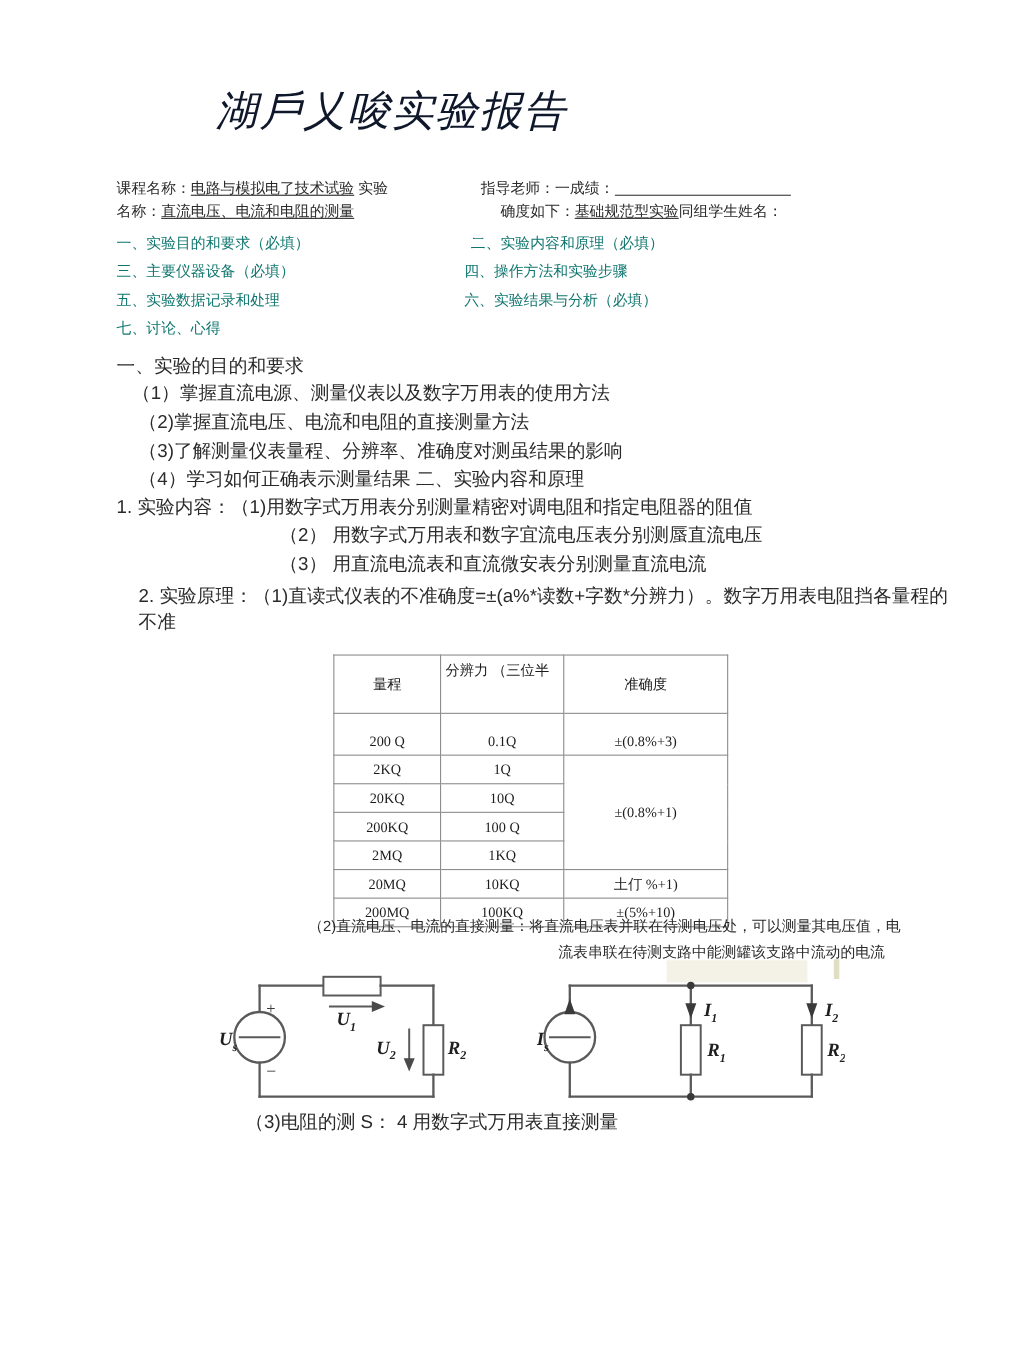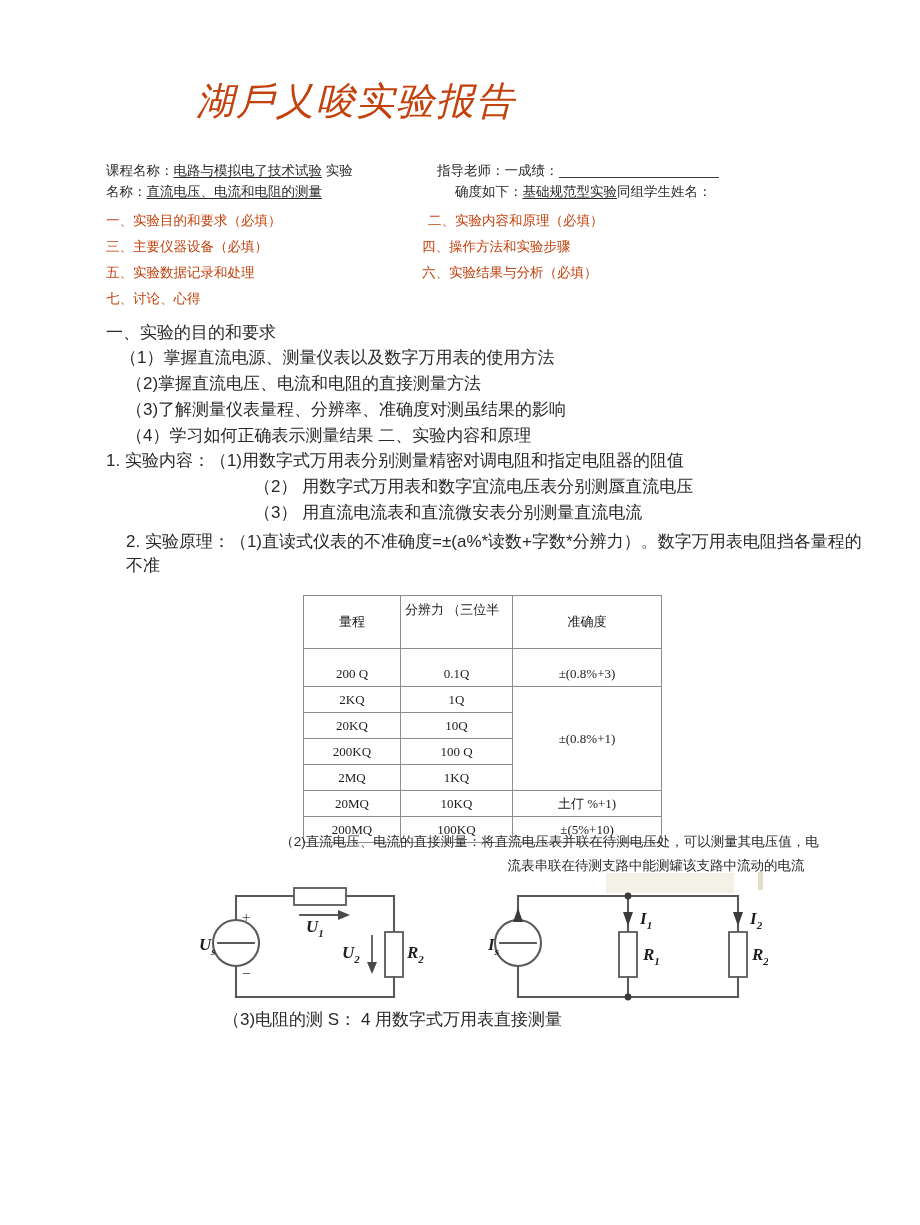--- a/index.html
+++ b/index.html
@@ -26,21 +26,21 @@
   
   .doc-title {
     position: absolute;
     top: 76px;
     left: 196px;
     font-family: "DejaVu Serif", "Liberation Serif", serif;
     font-size: 38px;
     font-style: italic;
     font-weight: 400;
     letter-spacing: 2px;
-    color: #c2410c;
+    color: #0f172a;
     white-space: nowrap;
   }
 
   
   .meta {
     position: absolute;
     top: 160px;
     left: 106px;
     width: 745px;
     font-family: "Liberation Sans", "DejaVu Sans", sans-serif;
@@ -76,21 +76,21 @@
 
   
   .sections {
     position: absolute;
     top: 208px;
     left: 106px;
     width: 745px;
     font-family: "Liberation Sans", "DejaVu Sans", sans-serif;
     font-size: 13.5px;
     line-height: 26px;
-    color: #c2410c;
+    color: #0f766e;
   }
   .sec-row { position: relative; height: 26px; }
   .sec-a { position: absolute; left: 0; top: 0; white-space: nowrap; }
   .sec-b { position: absolute; left: 316px; top: 0; white-space: nowrap; }
   .sec-b.indent-1 { left: 322px; }
 
   
   .body-block {
     position: absolute;
     left: 106px;

